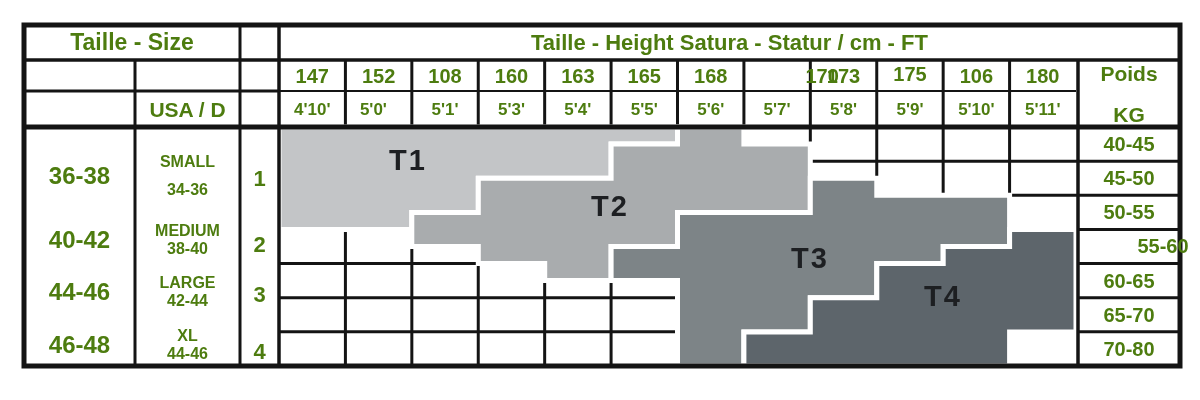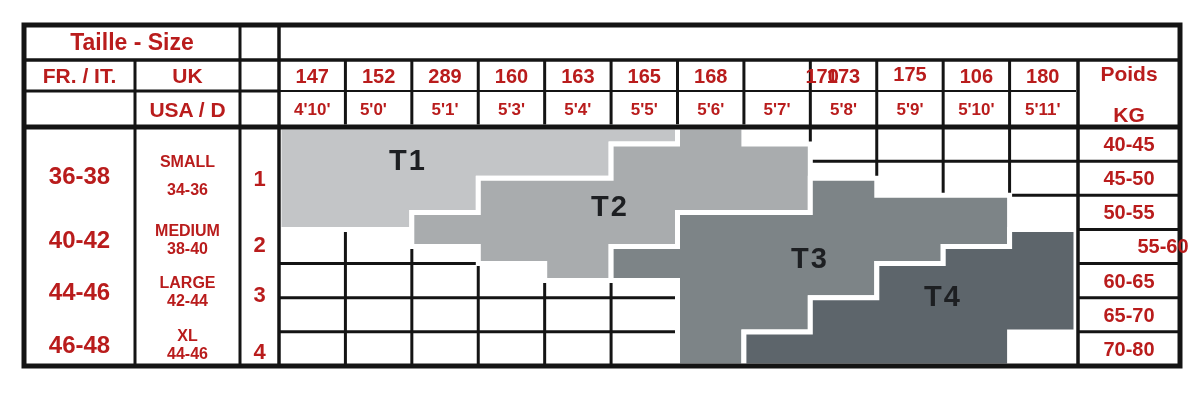--- a/index.html
+++ b/index.html
@@ -1,20 +1,20 @@
 <!DOCTYPE html>
 <html><head>
 <meta charset="utf-8">
 <style>
   html,body{margin:0;padding:0;background:#fff;}
   #canvas{position:relative;width:1200px;height:400px;background:#fff;overflow:hidden;
           font-family:"Liberation Sans",sans-serif;}
   #grid-svg{position:absolute;left:0;top:0;width:1200px;height:400px;}
   .cell{position:absolute;display:flex;align-items:center;justify-content:center;
-        font-weight:bold;color:#b91c1c;white-space:nowrap;line-height:1;}
+        font-weight:bold;color:#4d7c0f;white-space:nowrap;line-height:1;}
   .corner-a{left:24px;top:25px;width:216px;height:35px;font-size:23px;}
   .title-cell{left:279px;top:25px;width:901px;height:35px;font-size:22px;}
   .fr-it{left:24px;top:60px;width:111px;height:31px;font-size:21px;}
   .uk-h{left:135px;top:60px;width:105px;height:31px;font-size:21px;}
   .usa-d{left:135px;top:91px;width:105px;height:36px;font-size:21px;}
   .poids{left:1078px;top:60px;width:102px;height:67px;font-size:21px;
          flex-direction:column;gap:20px;}
   .h-cm{font-size:20px;}
   .h-ft{font-size:17px;}
   .w-kg{font-size:20px;}
@@ -54,32 +54,31 @@
       <line x1="279" y1="91" x2="1076" y2="91" stroke="#141414" stroke-width="2"></line>
       <line x1="24" y1="127" x2="1180" y2="127" stroke="#141414" stroke-width="5"></line>
       <line x1="135" y1="60" x2="135" y2="366" stroke="#141414" stroke-width="3"></line>
       <line x1="240" y1="25" x2="240" y2="366" stroke="#141414" stroke-width="3"></line>
       <line x1="279" y1="25" x2="279" y2="366" stroke="#141414" stroke-width="3.5"></line>
       <line x1="1078" y1="60" x2="1078" y2="366" stroke="#141414" stroke-width="3.5"></line>
       <rect x="24" y="25" width="1156" height="341" fill="none" stroke="#141414" stroke-width="5"></rect>
     </svg>
 
   <div class="cell corner-a">Taille - Size</div>
-  <div class="cell fr-it">FR. / IT.</div>
-  <div class="cell uk-h">UK</div>
+  <div class="cell title-cell">Taille - Height Satura - Statur / cm - FT</div>
   <div class="cell usa-d">USA / D</div>
   <div class="cell poids">
     <div>Poids</div>
     <div>KG</div>
   </div>
 
   <div id="text-layer">
       <div class="cell h-cm" style="left: 279px; top: 60px; width: 66.4167px; height: 31px;">147</div>
       <div class="cell h-cm" style="left: 345.417px; top: 60px; width: 66.4167px; height: 31px;">152</div>
-      <div class="cell h-cm" style="left: 411.833px; top: 60px; width: 66.4167px; height: 31px;">289</div>
+      <div class="cell h-cm" style="left: 411.833px; top: 60px; width: 66.4167px; height: 31px;">108</div>
       <div class="cell h-cm" style="left: 478.25px; top: 60px; width: 66.4167px; height: 31px;">160</div>
       <div class="cell h-cm" style="left: 544.667px; top: 60px; width: 66.4167px; height: 31px;">163</div>
       <div class="cell h-cm" style="left: 611.083px; top: 60px; width: 66.4167px; height: 31px;">165</div>
       <div class="cell h-cm" style="left: 677.5px; top: 60px; width: 66.4167px; height: 31px; text-align: center;">168</div>
       <div class="cell h-cm" style="left: 743.917px; top: 60px; width: 66.4167px; height: 31px; padding-left: 45px;">170</div>
       <div class="cell h-cm" style="left: 810.333px; top: 60px; width: 66.4167px; height: 31px;">173</div>
       <div class="cell h-cm" style="left: 876.75px; top: 60px; width: 66.4167px; height: 27px;">175</div>
       <div class="cell h-cm" style="left: 943.167px; top: 60px; width: 66.4167px; height: 31px;">106</div>
       <div class="cell h-cm" style="left: 1009.58px; top: 60px; width: 66.4167px; height: 31px;">180</div>
       <div class="cell h-ft" style="left: 279px; top: 91px; width: 66.4167px; height: 36px;">4'10'</div>

